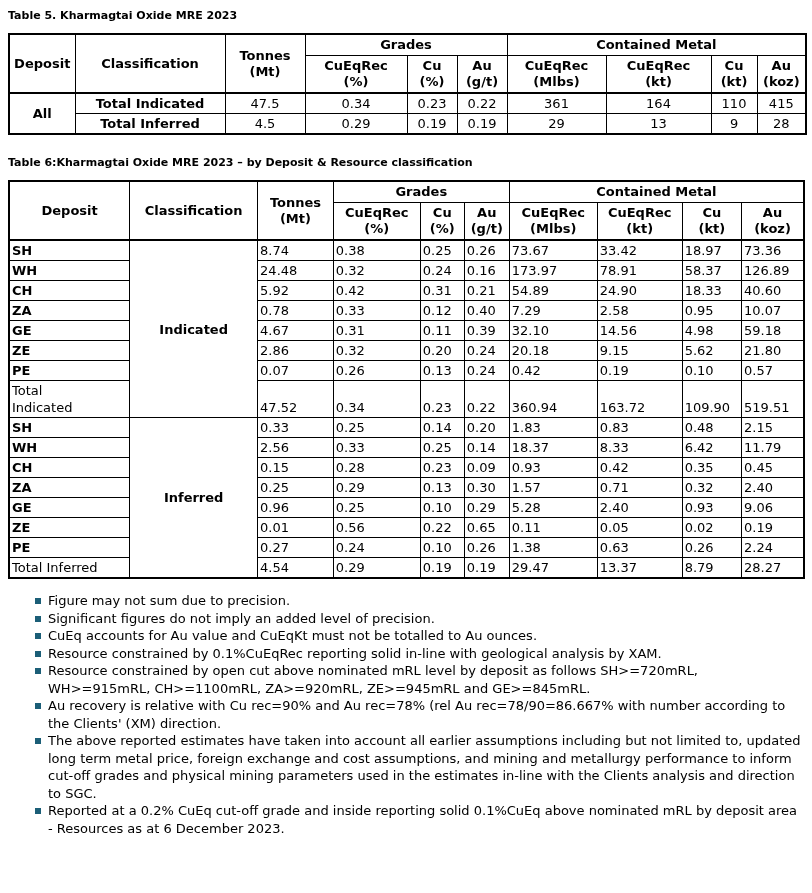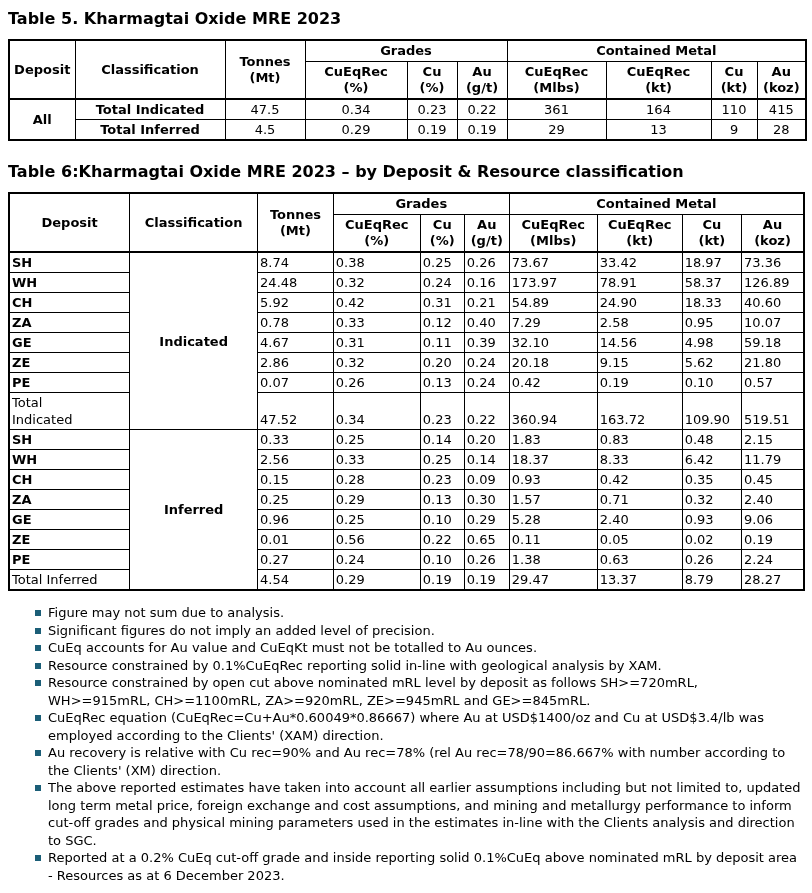--- a/index.html
+++ b/index.html
@@ -5,21 +5,21 @@
   * { box-sizing: border-box; }
   html, body { margin: 0; padding: 0; background: #fff; color: #000; }
   body {
     width: 812px;
     font-family: "DejaVu Sans", "Liberation Sans", sans-serif;
     font-size: 13px;
   }
   .page { padding: 7px 8px 10px 8px; }
 
   .tbl-title {
-    font-size: 16px;
+    font-size: 11px;
     font-weight: bold;
     margin: 2px 0 11px 0;
   }
   .title-gap { margin-top: 21px; }
 
   table {
     border-collapse: collapse;
     border: 2px solid #000;
     table-layout: fixed;
     width: 797px;
@@ -413,44 +413,40 @@
           <td class="val">13.37</td>
           <td class="val">8.79</td>
           <td class="val">28.27</td>
         </tr>
       </tbody>
   </table>
 
   <ul class="notes">
     <li>
         <span class="bullet" style="background: rgb(27, 94, 119);"></span>
-        <span class="note-text">Figure may not sum due to analysis.</span>
+        <span class="note-text">Figure may not sum due to precision.</span>
       </li>
     <li>
         <span class="bullet" style="background: rgb(27, 94, 119);"></span>
         <span class="note-text">Significant figures do not imply an added level of precision.</span>
       </li>
     <li>
         <span class="bullet" style="background: rgb(27, 94, 119);"></span>
         <span class="note-text">CuEq accounts for Au value and CuEqKt must not be totalled to Au ounces.</span>
       </li>
     <li>
         <span class="bullet" style="background: rgb(27, 94, 119);"></span>
         <span class="note-text">Resource constrained by 0.1%CuEqRec reporting solid in-line with geological analysis by XAM.</span>
       </li>
     <li>
         <span class="bullet" style="background: rgb(27, 94, 119);"></span>
         <span class="note-text">Resource constrained by open cut above nominated mRL level by deposit as follows SH&gt;=720mRL, WH&gt;=915mRL, CH&gt;=1100mRL, ZA&gt;=920mRL, ZE&gt;=945mRL and GE&gt;=845mRL.</span>
       </li>
     <li>
         <span class="bullet" style="background: rgb(27, 94, 119);"></span>
-        <span class="note-text">CuEqRec equation (CuEqRec=Cu+Au*0.60049*0.86667) where Au at USD$1400/oz and Cu at USD$3.4/lb was employed according to the Clients' (XAM) direction.</span>
-      </li>
-    <li>
-        <span class="bullet" style="background: rgb(27, 94, 119);"></span>
         <span class="note-text">Au recovery is relative with Cu rec=90% and Au rec=78% (rel Au rec=78/90=86.667% with number according to the Clients' (XM) direction.</span>
       </li>
     <li>
         <span class="bullet" style="background: rgb(27, 94, 119);"></span>
         <span class="note-text">The above reported estimates have taken into account all earlier assumptions including but not limited to, updated long term metal price, foreign exchange and cost assumptions, and mining and metallurgy performance to inform cut-off grades and physical mining parameters used in the estimates in-line with the Clients analysis and direction to SGC.</span>
       </li>
     <li>
         <span class="bullet" style="background: rgb(27, 94, 119);"></span>
         <span class="note-text">Reported at a 0.2% CuEq cut-off grade and inside reporting solid 0.1%CuEq above nominated mRL by deposit area - Resources as at 6 December 2023.</span>
       </li>

